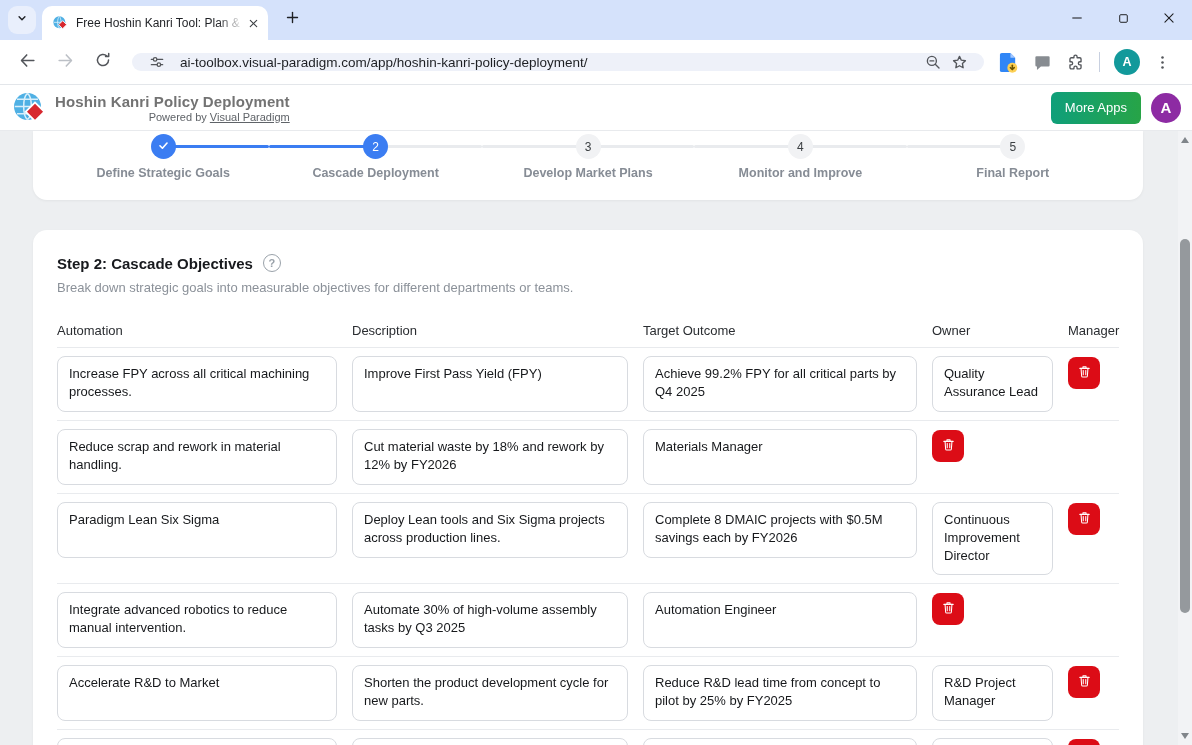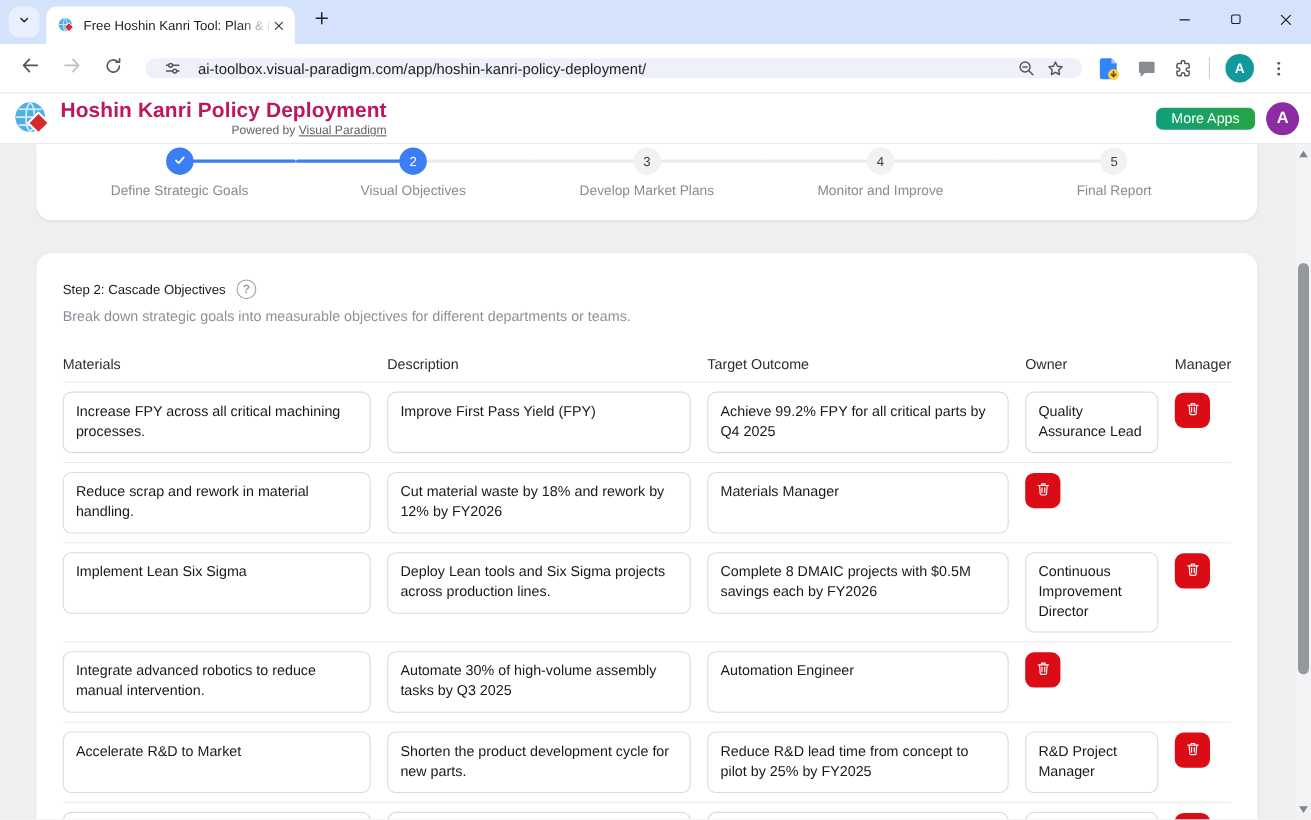--- a/index.html
+++ b/index.html
@@ -22,47 +22,47 @@
   .omnibox { flex:0 0 852px; height:18px; margin-left:10px; background:#eef1f9; border-radius:17px; display:flex; align-items:center; padding:0 12px; }
   .omni-url { flex:1; font-size:13.5px; color:#1d1f23; margin-left:10px; white-space:nowrap; overflow:hidden; }
   .omni-ic { width:26px; height:26px; display:flex; align-items:center; justify-content:center; }
   .tb-right { display:flex; align-items:center; margin-left:14px; gap:14px; }
   .tb-divider { width:1px; height:20px; background:#c8d0e0; }
   .chrome-avatar { width:26px; height:26px; border-radius:50%; background:#12999b; color:#fff; font-size:12.5px; font-weight:700; display:flex; align-items:center; justify-content:center; }
 
   
   .app-header { height:46px; background:#fff; display:flex; align-items:center; padding:0 11px; border-bottom:1px solid #e8eaed; }
   .app-titles { margin-left:8px; }
-  .app-title { font-size:19px; font-weight:700; color:#be185d; letter-spacing:.1px; }
+  .app-title { font-size:15px; font-weight:700; color:#737373; letter-spacing:.1px; }
   .powered { font-size:11px; color:#5f6368; margin-top:1px;text-align:right; }
   .powered a { color:#5f6368; text-decoration:underline; }
   .hdr-right { margin-left:auto; display:flex; align-items:center; gap:10px; }
-  .more-apps { height:20px; padding:0 14px; border:none; border-radius:6px; color:#fff; font-size:13px; font-family:inherit;
+  .more-apps { height:32px; padding:0 14px; border:none; border-radius:6px; color:#fff; font-size:13px; font-family:inherit;
                background:linear-gradient(90deg,#0f9f7a,#27a447); display:flex; align-items:center; }
   .user-avatar { width:30px; height:30px; border-radius:50%; background:#8d2ba3; color:#fff; font-size:15px; font-weight:700; display:flex; align-items:center; justify-content:center; }
 
   
   .page { position:relative; height:614px; background:#edeff1; overflow:hidden; }
 
   .stepper-card { width:1110px; margin-left:33px; height:69px; background:#fff; border-radius:0 0 14px 14px;
                   box-shadow:0 1px 3px rgba(0,0,0,.05); padding:3px 24px 0; }
   .steps { display:flex; }
   .step { flex:1; position:relative; }
   .step .line { position:absolute; top:11px; height:3px; width:50%; background:#e9ebee; border-radius:2px; }
   .step .line.l { left:0; } .step .line.r { right:0; }
   .step .line.blue { background:#3b7df2; }
   .circle { position:relative; z-index:1; width:25px; height:25px; border-radius:50%; margin:0 auto;
             display:flex; align-items:center; justify-content:center; font-size:12px; background:#f1f2f4; color:#3c4043; }
   .step.completed .circle, .step.active .circle { background:#3b7df2; color:#fff; }
-  .step-label { margin-top:7px; text-align:center; font-size:12.5px; color:#868c95; }
+  .step-label { margin-top:7px; text-align:center; font-size:12.5px; color:#868c95;font-weight:bold; }
 
   .main-card { width:1110px; margin:30px 0 0 33px; background:#fff; border-radius:14px;
                box-shadow:0 1px 3px rgba(0,0,0,.05); padding:24px 24px 0; height:600px; overflow:hidden; }
   .card-title-row { display:flex; align-items:center; gap:10px; }
-  .card-title { font-size:12px; font-weight:400; color:#17191d; }
+  .card-title { font-size:15px; font-weight:700; color:#17191d; }
   .help-ic { width:18px; height:18px; border-radius:50%; border:1.5px solid #9aa2aa; color:#9aa2aa;
              font-size:11px; font-weight:700; display:flex; align-items:center; justify-content:center; }
   .card-sub { margin-top:8px; font-size:13px; color:#8b9199; }
 
   .grid5 { display:grid; grid-template-columns:280px 276px 274px 121px 53px; column-gap:15px; }
   .thead { margin-top:28px; padding-bottom:9px; border-bottom:1px solid #e8eaed; }
   .th { font-size:13px; color:#2a2d31; }
   .trow { padding:8px 0; border-bottom:1px solid #e9ebee; align-items:start; }
   .trow.last { border-bottom:none; }
   .cellbox { background:#fff; border:1px solid #d8dbe0; border-radius:8px; padding:8px 11px; min-height:56px;
@@ -243,21 +243,21 @@
           <span><svg width="13" height="13" viewBox="0 0 24 24" fill="none" stroke="#fff" stroke-width="3" stroke-linecap="round" stroke-linejoin="round">
                 <polyline points="5.5,12.5 10,17 18.5,7.5"></polyline>
               </svg></span>
         </div>
         <div class="step-label">Define Strategic Goals</div>
       </div>
       <div class="step active">
         <span class="line l blue"></span>
           <span class="line r"></span>
         <div class="circle">2</div>
-        <div class="step-label">Visual Objectives</div>
+        <div class="step-label">Cascade Deployment</div>
       </div>
       <div class="step">
         <span class="line l"></span>
           <span class="line r"></span>
         <div class="circle">3</div>
         <div class="step-label">Develop Market Plans</div>
       </div>
       <div class="step">
         <span class="line l"></span>
           <span class="line r"></span>
@@ -273,21 +273,21 @@
   </div>
 
   <div class="main-card">
     <div class="card-title-row">
       <span class="card-title">Step 2: Cascade Objectives</span>
       <span class="help-ic">?</span>
     </div>
     <div class="card-sub">Break down strategic goals into measurable objectives for different departments or teams.</div>
 
     <div class="grid5 thead">
-      <span class="th">Materials</span>
+      <span class="th">Automation</span>
       <span class="th">Description</span>
       <span class="th">Target Outcome</span>
       <span class="th">Owner</span>
       <span class="th">Manager</span>
     </div>
 
     <div class="grid5 trow">
       <div class="cellbox">Increase FPY across all critical machining processes.</div>
       <div class="cellbox">Improve First Pass Yield (FPY)</div>
       <div class="cellbox">Achieve 99.2% FPY for all critical parts by Q4 2025</div>
@@ -312,21 +312,21 @@
               <path d="M4.5 7h15"></path>
               <path d="M9.5 7V4.6h5V7"></path>
               <path d="M6.5 7l.9 12.1a1.8 1.8 0 0 0 1.8 1.7h5.6a1.8 1.8 0 0 0 1.8-1.7L17.5 7"></path>
               <line x1="10" y1="10.5" x2="10" y2="17"></line>
               <line x1="14" y1="10.5" x2="14" y2="17"></line>
             </svg></span>
         </button>
     </div>
 
     <div class="grid5 trow">
-      <div class="cellbox">Implement Lean Six Sigma</div>
+      <div class="cellbox">Paradigm Lean Six Sigma</div>
       <div class="cellbox">Deploy Lean tools and Six Sigma projects across production lines.</div>
       <div class="cellbox">Complete 8 DMAIC projects with $0.5M savings each by FY2026</div>
       <div class="cellbox">Continuous Improvement Director</div>
       <button class="del-btn">
           <span><svg width="15" height="15" viewBox="0 0 24 24" fill="none" stroke="#fff" stroke-width="1.7" stroke-linecap="round" stroke-linejoin="round">
               <path d="M4.5 7h15"></path>
               <path d="M9.5 7V4.6h5V7"></path>
               <path d="M6.5 7l.9 12.1a1.8 1.8 0 0 0 1.8 1.7h5.6a1.8 1.8 0 0 0 1.8-1.7L17.5 7"></path>
               <line x1="10" y1="10.5" x2="10" y2="17"></line>
               <line x1="14" y1="10.5" x2="14" y2="17"></line>

